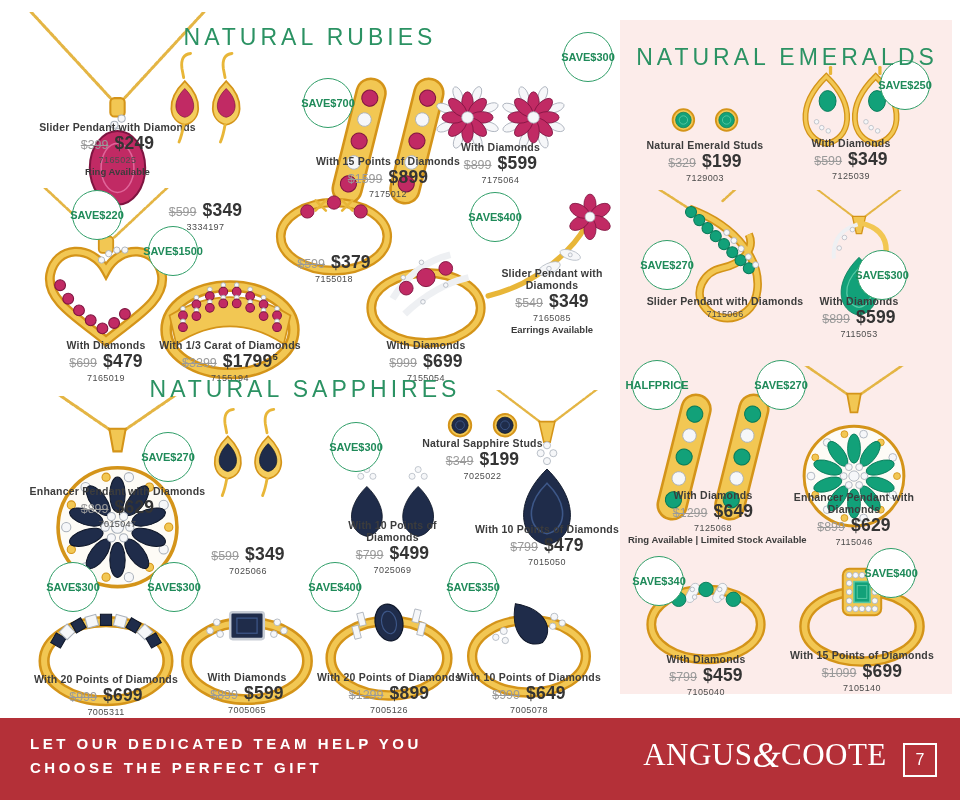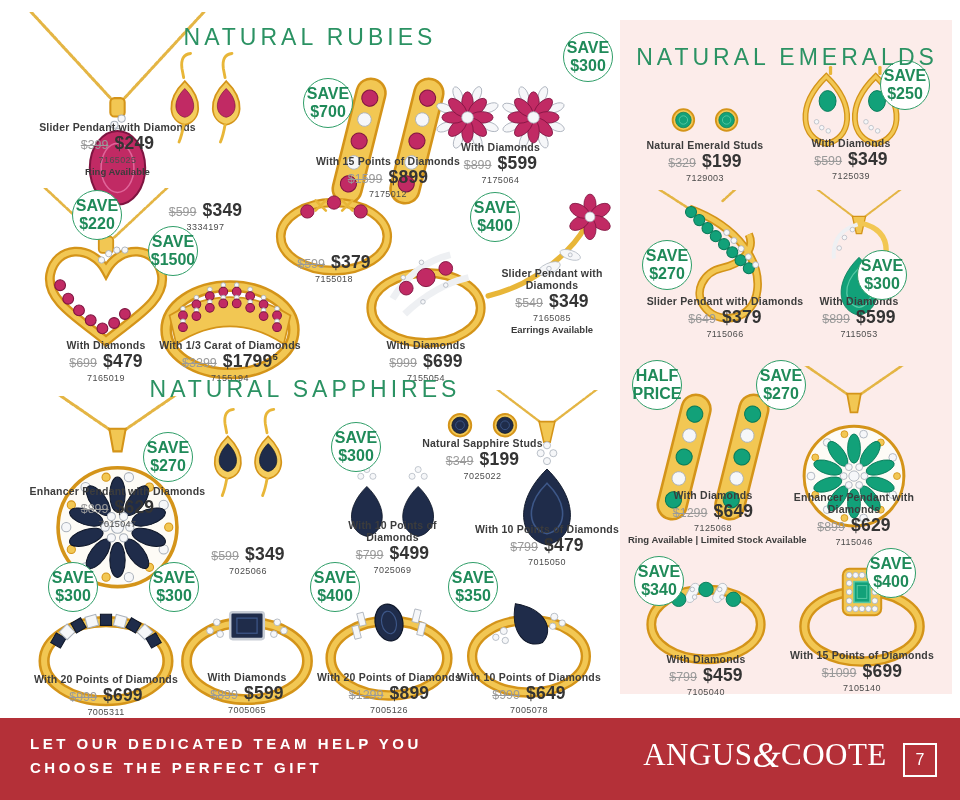--- a/index.html
+++ b/index.html
@@ -9,22 +9,22 @@
   .sec-title{position:absolute;display:flex;align-items:center;justify-content:center;gap:10px;color:#2b9263;z-index:3}
   .sec-title .script{font-family:"DejaVu Serif",serif;font-style:italic;font-size:31px;font-weight:600;letter-spacing:1px}
   .sec-title .caps{font-size:23px;letter-spacing:4px;font-weight:500;padding-top:4px}
   #title-rubies{left:140px;top:20px;width:340px}
   #title-sapphires{left:110px;top:372px;width:390px}
   #title-emeralds{left:622px;top:40px;width:330px}
   .card{position:absolute;text-align:center;z-index:2}
   .card .artwrap{display:block}
   .card svg{width:100%;display:block}
   .badge{position:absolute;width:48px;height:48px;border:1.6px solid #2f9e68;border-radius:50%;
-         background:#fff;color:#1f8a59;font-weight:bold;font-size:16px;line-height:1.12;
-         display:flex;flex-direction:column;align-items:center;justify-content:center;z-index:6}
+         background:#fff;color:#1f8a59;font-weight:bold;font-size:11px;line-height:1.12;
+         display:flex;flex-direction:row;align-items:center;justify-content:center;z-index:6}
   .p-name{font-size:10.5px;color:#3c3c3c;font-weight:600;letter-spacing:.2px;margin-top:3px;line-height:1.15}
   .p-price{margin-top:1px;line-height:1.1}
   .was{font-size:12.5px;color:#9a9a9a;text-decoration:line-through;margin-right:6px}
   .now{font-size:17.5px;font-weight:bold;color:#343434;letter-spacing:.2px}
   .now sup{font-size:9.5px}
   .p-sku{font-size:9px;color:#4c4c4c;margin-top:2px;letter-spacing:.4px}
   .p-note{font-size:9.5px;color:#3c3c3c;font-weight:bold;margin-top:1px;white-space:nowrap}
   
   #r1{left:15px;top:12px;width:205px}  #r1 .art{height:106px}
   #r2{left:148px;top:50px;width:115px} #r2 .art{height:150px}
@@ -618,21 +618,20 @@
           <circle cx="118.28571428571428" cy="82.57142857142857" r="6.5" fill="#12a179" stroke="#077a58" stroke-width="1.2"></circle>
           <circle cx="128" cy="92" r="6.5" fill="#12a179" stroke="#077a58" stroke-width="1.2"></circle>
           <circle cx="102" cy="50" r="3.5" fill="#f6f7f9" stroke="#a9b0ba" stroke-width="1"></circle>
           <circle cx="110.5" cy="59.5" r="3.5" fill="#f6f7f9" stroke="#a9b0ba" stroke-width="1"></circle>
           <circle cx="119" cy="69" r="3.5" fill="#f6f7f9" stroke="#a9b0ba" stroke-width="1"></circle>
           <circle cx="127.5" cy="78.5" r="3.5" fill="#f6f7f9" stroke="#a9b0ba" stroke-width="1"></circle>
           <circle cx="136" cy="88" r="3.5" fill="#f6f7f9" stroke="#a9b0ba" stroke-width="1"></circle>
         </svg>
       </div>
       <div class="p-name">Slider Pendant with Diamonds</div>
-      <div class="p-price"><span class="was">$649</span><span class="now">$379</span></div>
       <div class="p-sku">7115066</div>
     </div>
     <div class="card" id="e4">
       <div class="badge">
         <span>SAVE</span>
         <span>$300</span>
       </div>
       <div class="artwrap art">
         <svg viewBox="0 0 200 210" preserveAspectRatio="xMidYMax meet">
           <line x1="30" y1="-6" x2="96" y2="44" stroke="#e4b544" stroke-width="3" stroke-dasharray="3.5 2" stroke-linecap="round"></line>

